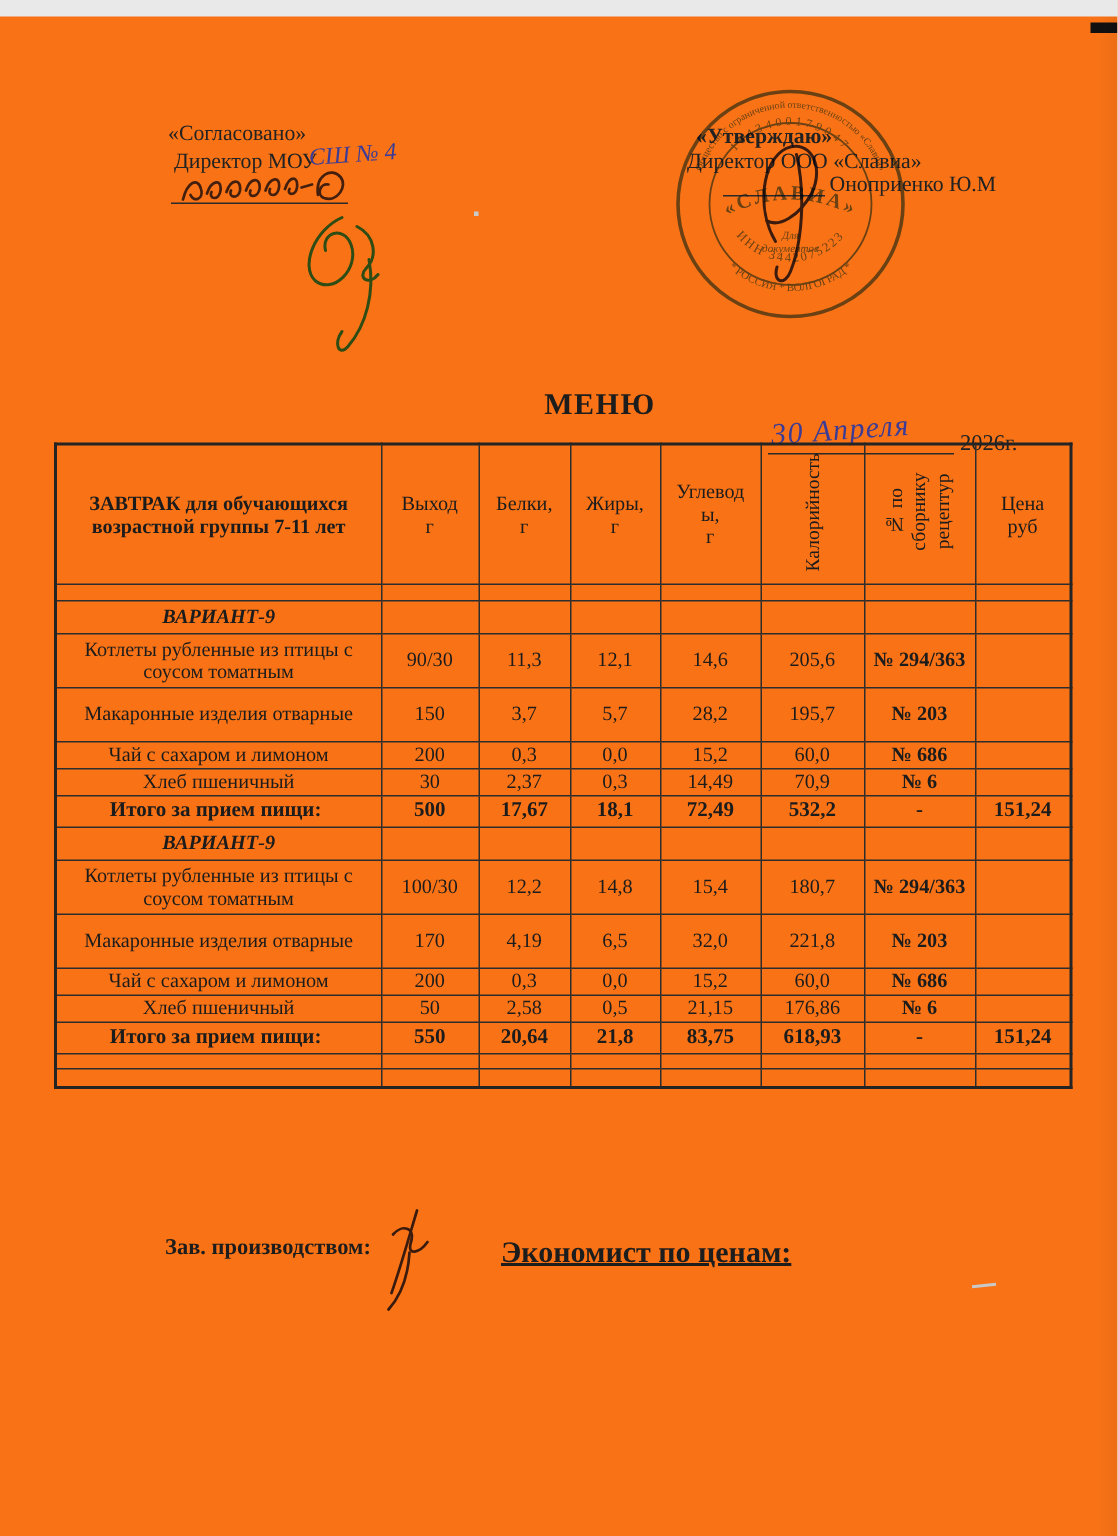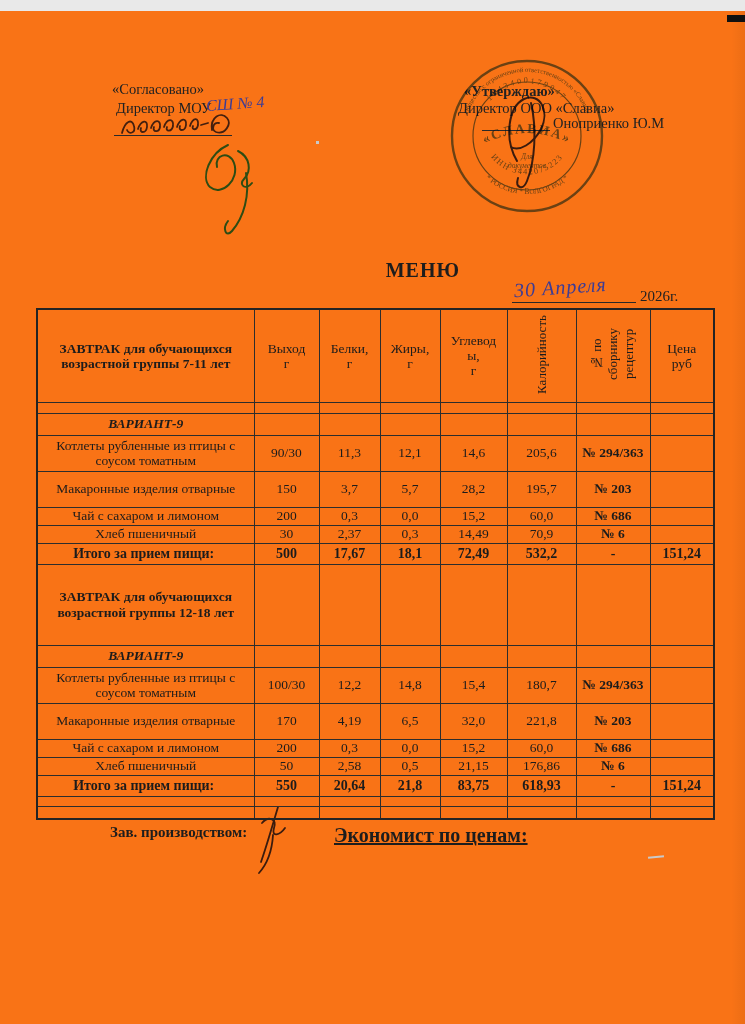--- a/index.html
+++ b/index.html
@@ -4,21 +4,21 @@
 <style>
   html,body{margin:0;padding:0;background:#e9e9e9;}
   .page{position:relative;width:745px;height:1017px;margin:11px auto;background:#f97316;
         font-family:"Liberation Serif","DejaVu Serif",serif;color:#1d1d1d;overflow:hidden;}
   .abs{position:absolute;}
   .doc{font-size:14.5px;line-height:1.2;color:#222;}
   .bold{font-weight:bold;}
   .hand{color:#3c3c96;font-style:italic;}
   .underline{border-bottom:1.6px solid #2a2a2a;height:0;}
   
-  .tbl{position:absolute;left:36px;top:297px;width:677px;border-collapse:collapse;
+  .tbl{position:absolute;left:36px;top:284px;width:677px;border-collapse:collapse;
        table-layout:fixed;background:transparent;}
   .tbl td{border:1.5px solid #2d2d2d;padding:0;margin:0;text-align:center;
           vertical-align:middle;font-size:13.5px;line-height:1.12;overflow:hidden;color:#1c1c1c;}
   .tbl{border:2.2px solid #242424;}
   .sec-title1{font-weight:bold;font-size:14.5px;text-align:left;vertical-align:top;
               padding:13px 4px 0 9px;line-height:1.35;}
   .sec-title2{font-weight:bold;font-size:14.5px;text-align:center;vertical-align:middle;
               line-height:1.55;padding:0 12px;}
   .ch{font-size:13.5px;white-space:pre-line;vertical-align:top;padding-top:5px;line-height:1.18;}
   .vwrap{display:inline-block;writing-mode:vertical-rl;transform:rotate(180deg);
@@ -101,21 +101,21 @@
       <path d="M531,92 C537,118 535,150 527,170 C523,180 515,177 518,167"></path>
     </g>
 
     <g fill="none" stroke="#3c3c96" stroke-width="1.8" stroke-linecap="round">
       <path d="M278,796 C272,816 267,834 261,851"></path>
       <path d="M262,812 C268,805 277,807 274,817 C271,827 280,824 285,817"></path>
       <path d="M273,824 C272,840 268,852 259,862"></path>
     </g>
   </svg>
 
-  <div class="abs bold" style="left:340px;top:248px;width:120px;text-align:right;font-size:20px;letter-spacing:1px;">МЕНЮ</div>
+  <div class="abs bold" style="left:340px;top:248px;width:120px;text-align:center;font-size:20px;letter-spacing:1px;">МЕНЮ</div>
   <div class="abs hand" style="left:514px;top:265px;font-size:20px;letter-spacing:1px;transform:rotate(-4deg);">30 Апреля</div>
   <div class="abs underline" style="left:512px;top:291px;width:124px;"></div>
   <div class="abs doc" style="left:640px;top:276px;font-size:15px;">2026г.</div>
 
   <table class="tbl">
     <colgroup>
       <col style="width:217px">
         <col style="width:65px">
         <col style="width:61px">
         <col style="width:60px">
@@ -212,30 +212,20 @@
         <td class="name">Итого за прием пищи:</td>
         <td>500</td>
         <td>17,67</td>
         <td>18,1</td>
         <td>72,49</td>
         <td>532,2</td>
         <td>-</td>
         <td>151,24</td>
       </tr>
 
-      <tr style="height:81px">
-        <td class="sec-title2">ЗАВТРАК для обучающихся возрастной группы 12-18 лет</td>
-        <td></td>
-          <td></td>
-          <td></td>
-          <td></td>
-          <td></td>
-          <td></td>
-          <td></td>
-      </tr>
 
       <tr style="height:22px">
         <td class="variant">ВАРИАНТ-9</td>
         <td></td>
           <td></td>
           <td></td>
           <td></td>
           <td></td>
           <td></td>
           <td></td>

